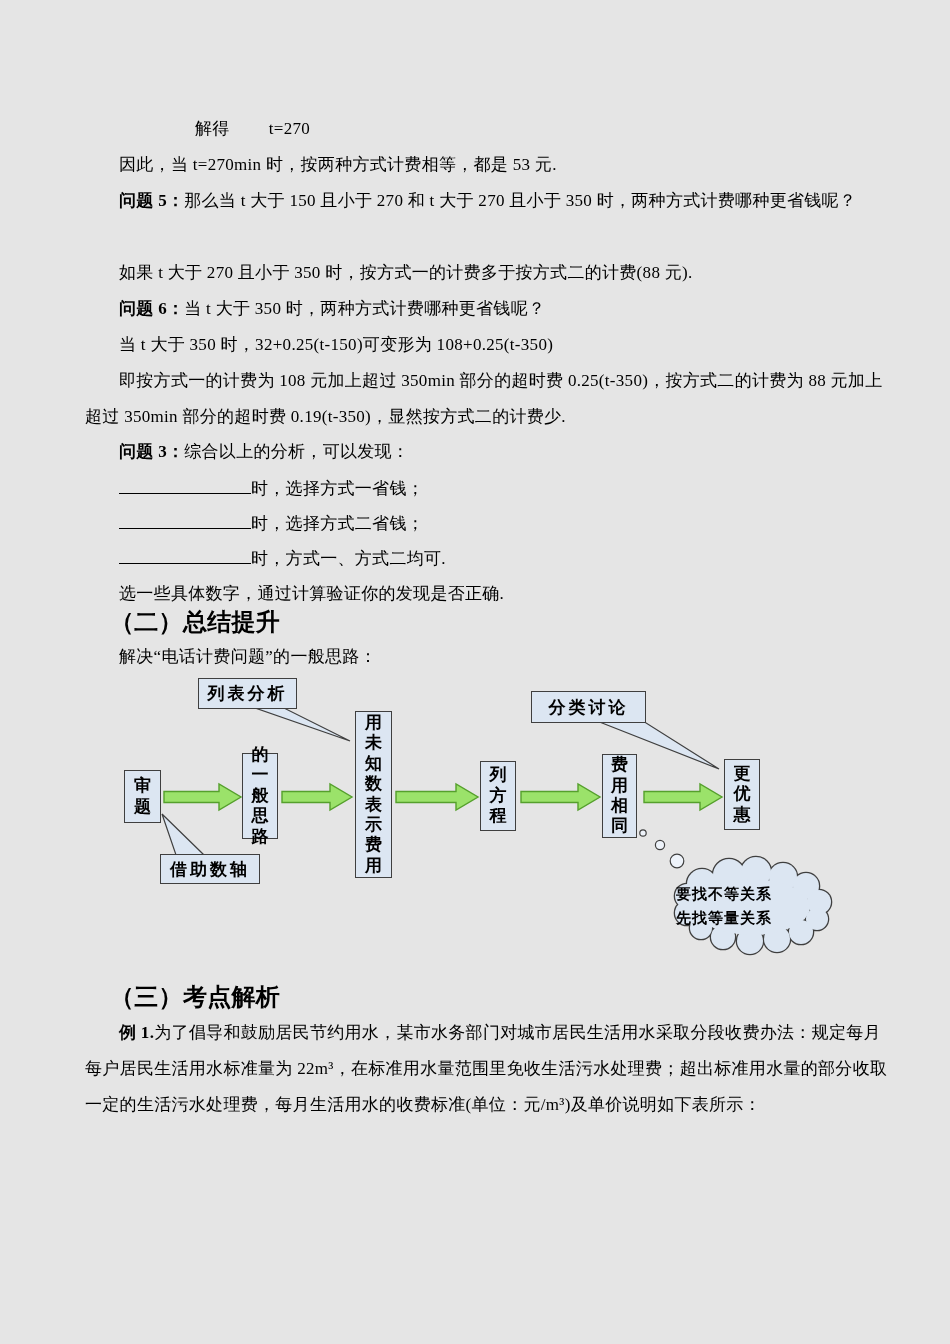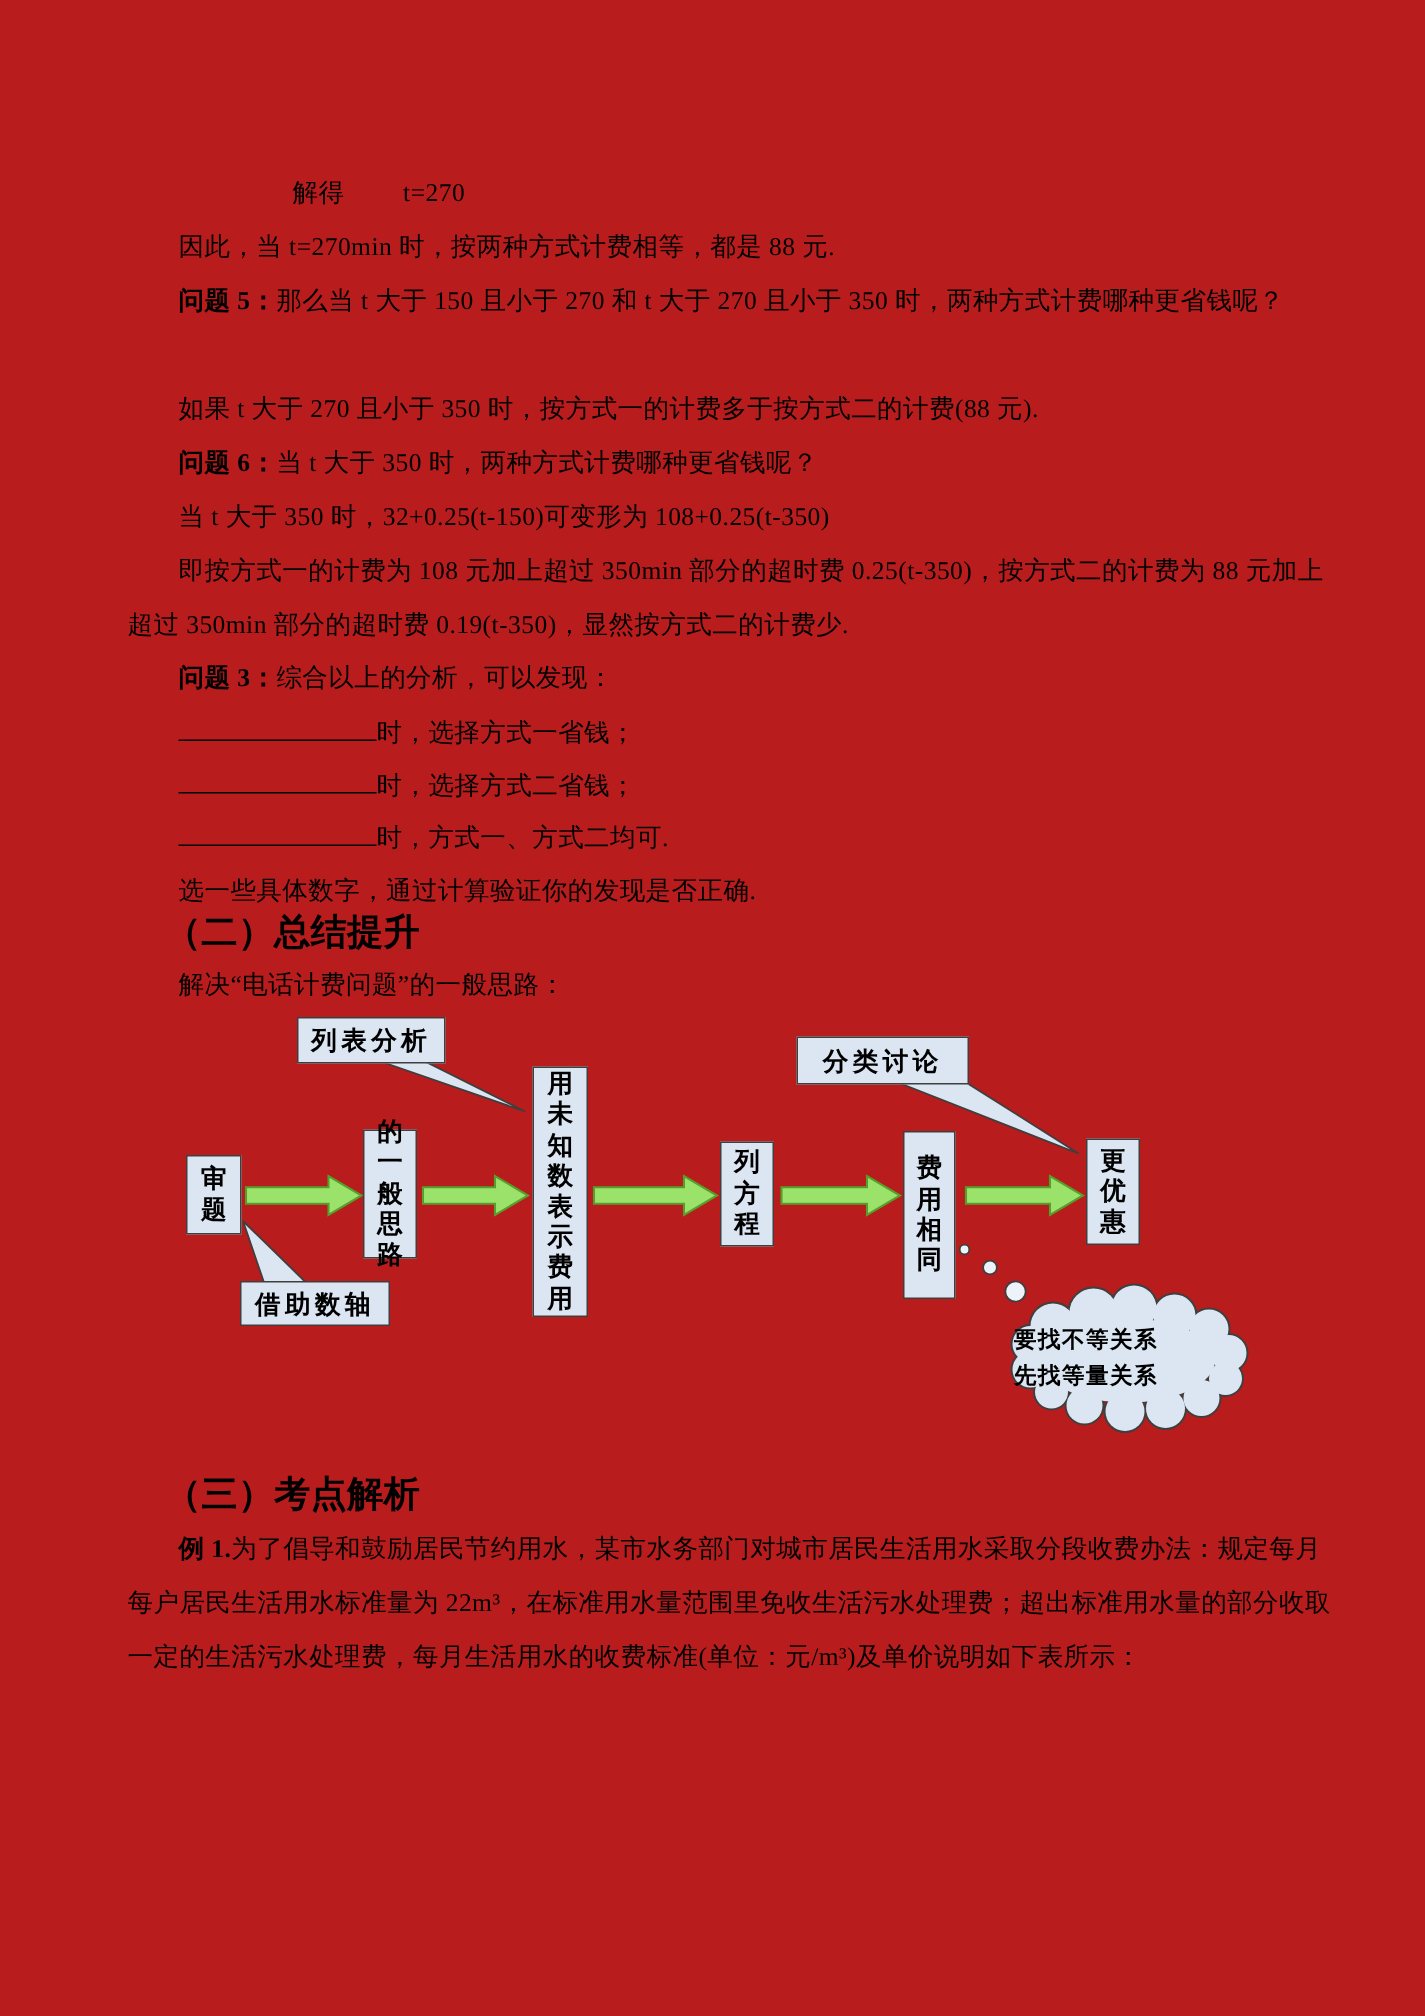--- a/index.html
+++ b/index.html
@@ -1,17 +1,17 @@
 <!DOCTYPE html>
 <html><head>
 <meta charset="utf-8">
 <style>
   html,body{margin:0;padding:0;background:#ffffff;}
   #page{
-    position:relative;width:950px;height:1344px;background:#b91c1c;
+    position:relative;width:950px;height:1344px;background:#e5e5e5;
     font-family:"Liberation Serif","DejaVu Serif",serif;
     color:#000;overflow:hidden;
   }
   .ln{
     position:absolute;white-space:nowrap;
     font-size:17px;line-height:22px;letter-spacing:0.3px;
   }
   .ln b{font-weight:bold;}
   .hd{font-weight:bold;font-size:24px;}
   .blank{
@@ -44,21 +44,21 @@
     line-height:24px;letter-spacing:1px;
   }
   svg.diagram{position:absolute;left:0;top:660px;}
 </style>
 </head>
 <body>
 
 <div id="page">
 
   <div class="ln" style="left:195px;top:118px"><span>解得　　 t=270</span></div>
-  <div class="ln" style="left:119px;top:154px"><span>因此，当 t=270min 时，按两种方式计费相等，都是 88 元.</span></div>
+  <div class="ln" style="left:119px;top:154px"><span>因此，当 t=270min 时，按两种方式计费相等，都是 53 元.</span></div>
   <div class="ln" style="left:119px;top:190px"><b>问题 5：</b><span>那么当 t 大于 150 且小于 270 和 t 大于 270 且小于 350 时，两种方式计费哪种更省钱呢？</span></div>
   <div class="ln" style="left:119px;top:262px"><span>如果 t 大于 270 且小于 350 时，按方式一的计费多于按方式二的计费(88 元).</span></div>
   <div class="ln" style="left:119px;top:298px"><b>问题 6：</b><span>当 t 大于 350 时，两种方式计费哪种更省钱呢？</span></div>
   <div class="ln" style="left:119px;top:334px"><span>当 t 大于 350 时，32+0.25(t-150)可变形为 108+0.25(t-350)</span></div>
   <div class="ln" style="left:119px;top:370px"><span>即按方式一的计费为 108 元加上超过 350min 部分的超时费 0.25(t-350)，按方式二的计费为 88 元加上</span></div>
   <div class="ln" style="left:85px;top:406px"><span>超过 350min 部分的超时费 0.19(t-350)，显然按方式二的计费少.</span></div>
   <div class="ln" style="left:119px;top:441px"><b>问题 3：</b><span>综合以上的分析，可以发现：</span></div>
   <div class="ln" style="left:119px;top:477px"><span class="blank"></span><span>时，选择方式一省钱；</span></div>
   <div class="ln" style="left:119px;top:512px"><span class="blank"></span><span>时，选择方式二省钱；</span></div>
   <div class="ln" style="left:119px;top:547px"><span class="blank"></span><span>时，方式一、方式二均可.</span></div>
@@ -130,21 +130,21 @@
     </div>
   <div class="fbox" style="left:242px;top:753px;width:36px;height:86px">
       <span>的一般思路</span>
     </div>
   <div class="fbox" style="left:355px;top:711px;width:37px;height:167px">
       <span>用未知数表示费用</span>
     </div>
   <div class="fbox" style="left:480px;top:761px;width:36px;height:70px">
       <span>列方程</span>
     </div>
-  <div class="fbox" style="left:602px;top:754px;width:35px;height:112px">
+  <div class="fbox" style="left:602px;top:754px;width:35px;height:84px">
       <span>费用相同</span>
     </div>
   <div class="fbox" style="left:724px;top:759px;width:36px;height:71px">
       <span>更优惠</span>
     </div>
 
   <div class="callout" style="left:198px;top:678px;width:99px;height:31px">
       <span>列表分析</span>
     </div>
   <div class="callout" style="left:531px;top:691px;width:115px;height:32px">

